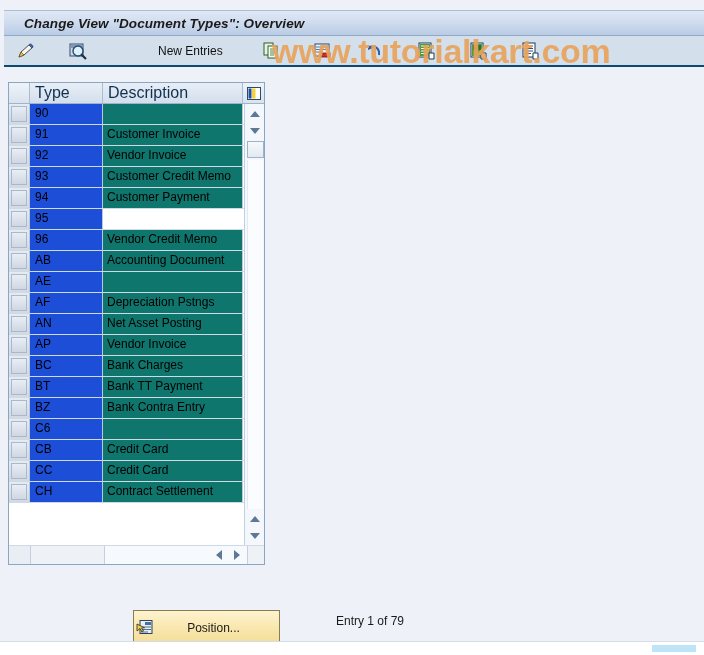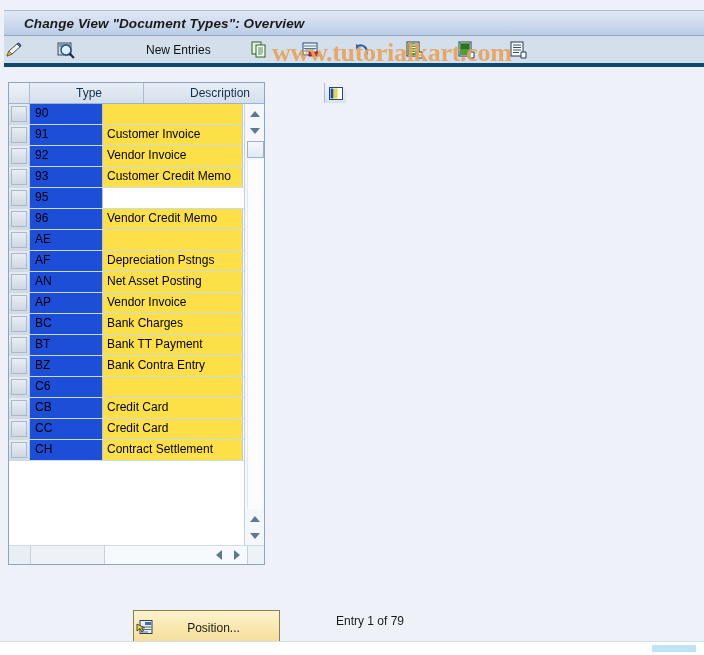--- a/index.html
+++ b/index.html
@@ -50,48 +50,48 @@
   }
 
   
   .toolbar {
     position: absolute;
     left: 4px;
     top: 36px;
     width: 700px;
     height: 31px;
     background: #d3dfeb;
-    border-bottom: 4px solid #0c4a6e;
+    border-bottom: 2px solid #0c4a6e;
     box-sizing: border-box;
     display: flex;
     align-items: center;
-    padding-left: 0;
+    padding-left: 12px;
     gap: 28px;
   }
   .tb-icon {
     width: 20px;
     height: 20px;
     margin-right: 4px;
     position: relative;
     flex: none;
   }
   .tb-gap { width: 8px; flex: none; }
   .tb-label {
     font-size: 12px;
     color: #111;
     white-space: nowrap;
     margin: 0 10px 0 2px;
     flex: none;
   }
   .watermark {
     position: absolute;
     left: 272px;
-    top: 38px;
-    font-family: Liberation Serif, serif;
-    font-size: 26px;
+    top: 32px;
+    font-family: Liberation Sans, sans-serif;
+    font-size: 34px;
     font-weight: bold;
     color: #e8a35c;
     opacity: 0.92;
     letter-spacing: -0.3px;
     white-space: nowrap;
     pointer-events: none;
   }
 
   
   .table-wrap {
@@ -120,25 +120,24 @@
     border-right: 1px solid #a9bdd3;
     background: linear-gradient(to bottom,#eef3f9 0%, #d9e3ee 100%);
     box-sizing: border-box;
   }
   .hd-cell {
     flex: none;
     box-sizing: border-box;
     border-right: 1px solid #a9bdd3;
     padding-left: 5px;
     line-height: 20px;
-    font-size: 12px;
+    font-size: 16px;
     color: #11304f;
     overflow: hidden;
     white-space: nowrap;
-    margin-left: 41px;
   }
   .hd-type { width: 73px; }
   .hd-desc { width: 140px; }
   .hd-cfg {
     width: 21px;
     flex: none;
     display: flex;
     align-items: center;
     justify-content: center;
     background: linear-gradient(to bottom,#eef3f9 0%, #d9e3ee 100%);
@@ -185,21 +184,21 @@
     line-height: 19px;
     font-size: 12px;
     overflow: hidden;
     white-space: nowrap;
   }
   .cell-desc {
     width: 140px;
     flex: none;
     box-sizing: border-box;
     border-right: 1px solid #b9c9dc;
-    background: #fde047;
+    background: #0f766e;
     padding-left: 4px;
     line-height: 19px;
     font-size: 12px;
     overflow: hidden;
     white-space: nowrap;
   }
 
   
   .vscroll {
     position: absolute;
@@ -475,28 +474,42 @@
           <div class="cell-sel">
             <i></i>
           </div>
           <div class="cell-type">93</div>
           <div class="cell-desc">Customer Credit Memo</div>
         </div>
         <div class="row">
           <div class="cell-sel">
             <i></i>
           </div>
+          <div class="cell-type">94</div>
+          <div class="cell-desc">Customer Payment</div>
+        </div>
+        <div class="row">
+          <div class="cell-sel">
+            <i></i>
+          </div>
           <div class="cell-type">95</div>
         </div>
         <div class="row">
           <div class="cell-sel">
             <i></i>
           </div>
           <div class="cell-type">96</div>
           <div class="cell-desc">Vendor Credit Memo</div>
+        </div>
+        <div class="row">
+          <div class="cell-sel">
+            <i></i>
+          </div>
+          <div class="cell-type">AB</div>
+          <div class="cell-desc">Accounting Document</div>
         </div>
         <div class="row">
           <div class="cell-sel">
             <i></i>
           </div>
           <div class="cell-type">AE</div>
           <div class="cell-desc"></div>
         </div>
         <div class="row">
           <div class="cell-sel">

